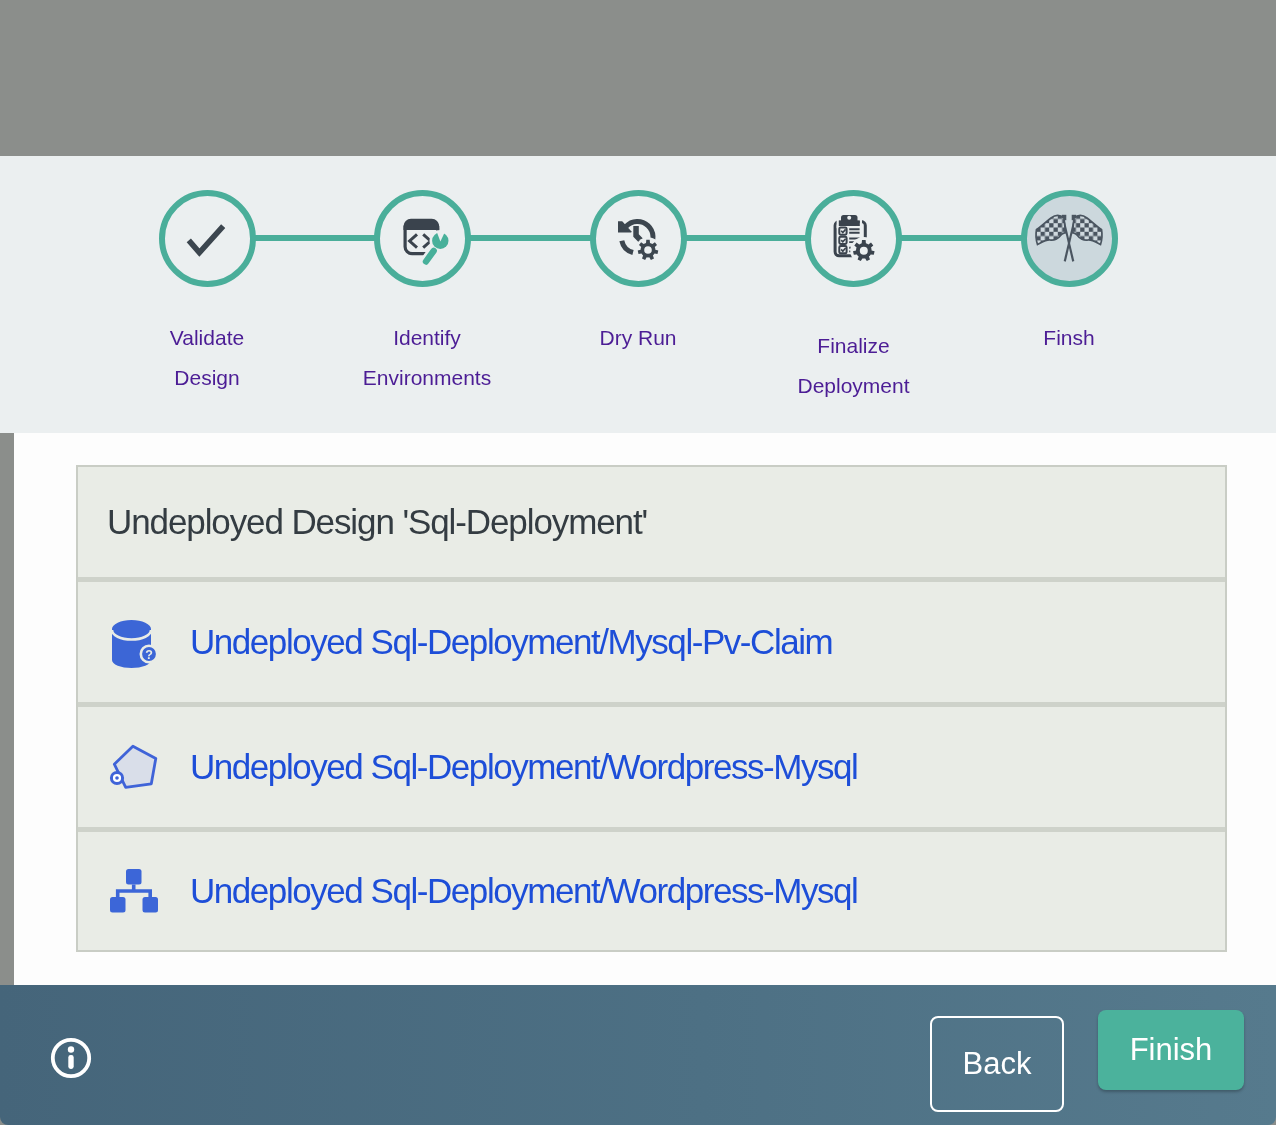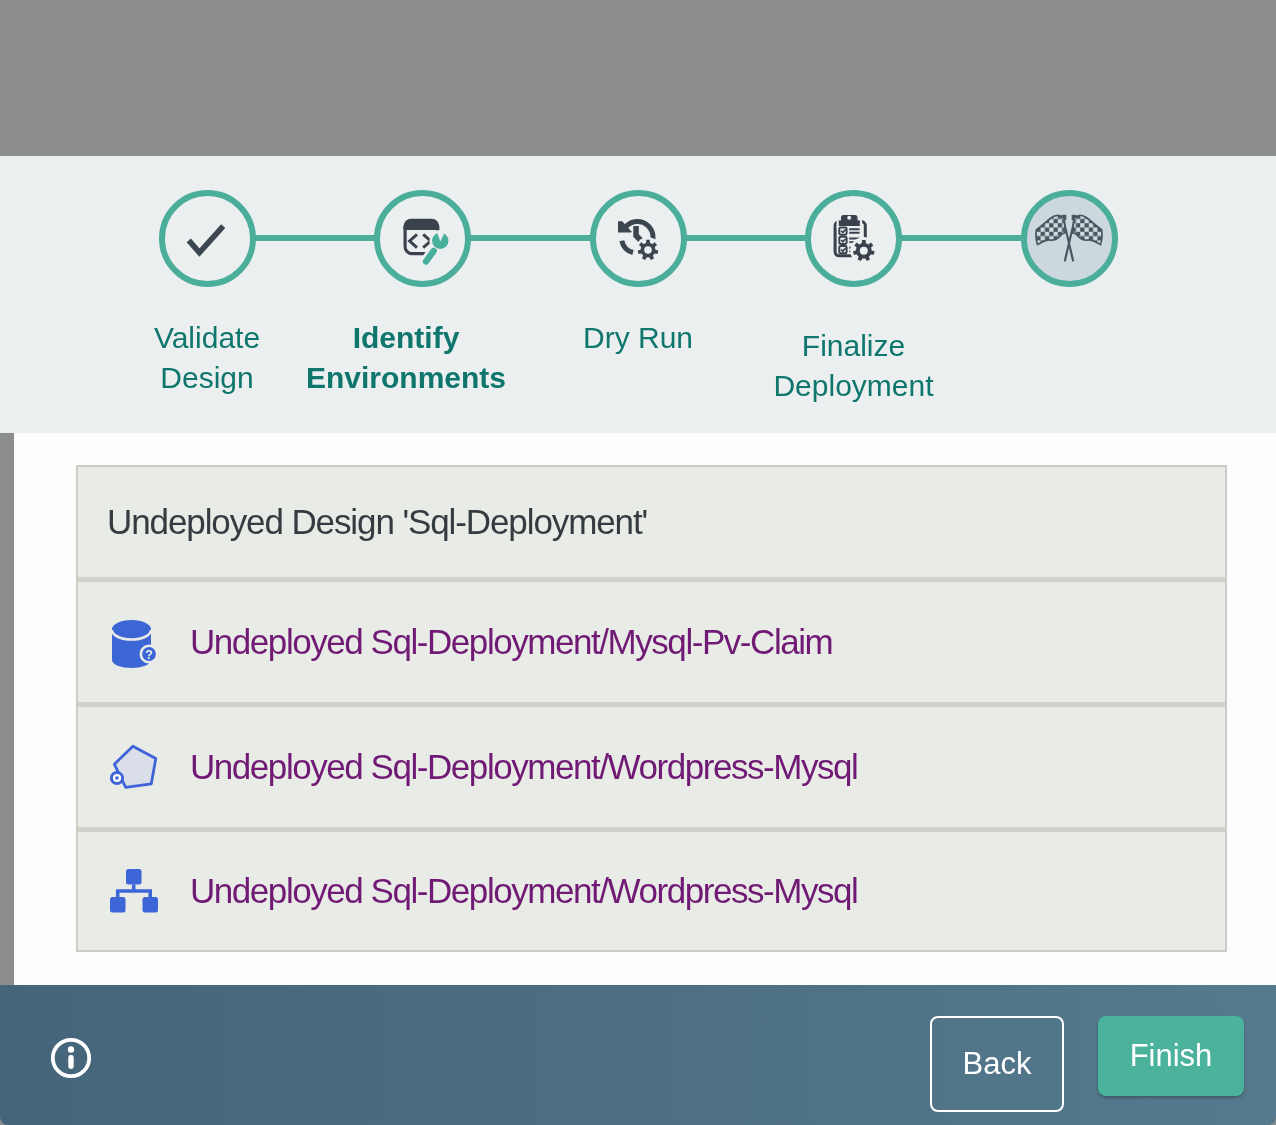--- a/index.html
+++ b/index.html
@@ -10,39 +10,39 @@
     background:linear-gradient(90deg,#45657a 0%,#4d7084 55%,#567a8d 100%);
     box-shadow:0 2px 3px rgba(20,40,55,.45); }
   .title { position:absolute; left:0; top:0; width:1228px; text-align:center; line-height:156px;
     font-size:40px; color:#e9ecee; }
   .steps { position:absolute; left:0; top:156px; width:1276px; height:277px; background:#ebeff0; }
   .connector { position:absolute; left:207px; top:79px; width:862px; height:6px; background:#4aae9a; }
   .circle { position:absolute; top:33.5px; width:97px; height:97px; border-radius:50%;
     border:6px solid #4aae9a; background:#ebeff0; }
   .circle.done { background:#ccd8dd; }
   .slabel { position:absolute; top:162px; width:280px; text-align:center;
-    font-size:30px; line-height:40px; color:#0f766e; }
+    font-size:21px; line-height:40px; color:#4c1d95; }
   .content { position:absolute; left:14px; top:433px; width:1276px; height:552px; background:#fdfdfd; }
   .panel { position:absolute; left:62px; top:32px; width:1151px; height:487px;
     background:#e9ece6; border:2px solid #c9cdc5; }
   .row1 { position:relative; height:110px; }
   .row1 span { position:absolute; left:29px; top:50%; transform:translateY(-50%);
     font-size:35px; color:#343c42; letter-spacing:-1.1px; }
   .div { height:5px; background:#ced2ca; }
   .row { position:relative; height:120px; }
   .row:last-child { height:118px; }
   .row .txt { position:absolute; left:112px; top:50%; transform:translateY(-50%);
-    font-size:35px; color:#701a75; letter-spacing:-1.45px; }
+    font-size:35px; color:#1d4ed8; letter-spacing:-1.45px; }
   .row svg.ric { position:absolute; left:32px; top:50%; transform:translateY(-50%); }
   .footer { position:absolute; left:0; top:985px; width:1276px; height:140px;
     background:linear-gradient(90deg,#45657a 0%,#4d7084 55%,#567a8d 100%); }
   .btn-back { position:absolute; left:930px; top:31px; width:134px; height:96px;
     border:2px solid #fff; border-radius:8px; color:#fff; font-size:31px;
     display:flex; align-items:center; justify-content:center; }
-  .btn-finish { position:absolute; left:1098px; top:31px; width:146px; height:80px;
+  .btn-finish { position:absolute; left:1098px; top:25px; width:146px; height:80px;
     background:#4bb29c; border-radius:8px; color:#fff; font-size:31px;
     display:flex; align-items:center; justify-content:center; box-shadow:0 2px 3px rgba(0,0,0,.25); }
 </style>
 </head>
 <body>
 <div class="modal">
 
   <div class="steps">
     <div class="connector"></div>
     <div class="circle" style="left:158.5px;"></div>
@@ -108,23 +108,24 @@
       <path d="M42,11.5 L31.7,55 L33.8,55.8 L43.8,12.6" fill="#4a5560"></path>
       <rect x="29.9" y="8.8" width="4.4" height="5.4" fill="#4a5560"></rect>
       <rect x="39.7" y="8.8" width="4.4" height="5.4" fill="#4a5560"></rect>
       <use href="#cloth" fill="url(#chk)" stroke="#4a5560" stroke-width="1.7"></use>
       <g transform="translate(74,0) scale(-1,1)">
         <use href="#cloth" fill="url(#chk)" stroke="#4a5560" stroke-width="1.7"></use>
       </g>
     </svg>
 
     <div class="slabel" style="left:67px;">Validate<br>Design</div>
-    <div class="slabel" style="left:266px;font-weight:bold;">Identify<br>Environments</div>
+    <div class="slabel" style="left:287px;">Identify<br>Environments</div>
     <div class="slabel" style="left:498px;">Dry Run</div>
     <div class="slabel" style="left:713.5px;margin-top:8px;">Finalize<br>Deployment</div>
+    <div class="slabel" style="left:929px;">Finsh</div>
   </div>
 
   <div class="content">
     <div class="panel">
       <div class="row1">
           <span>Undeployed Design 'Sql-Deployment'</span>
         </div>
       <div class="div"></div>
       <div class="row">
         <svg class="ric" style="left:29px" width="52" height="52" viewBox="0 0 52 52">

